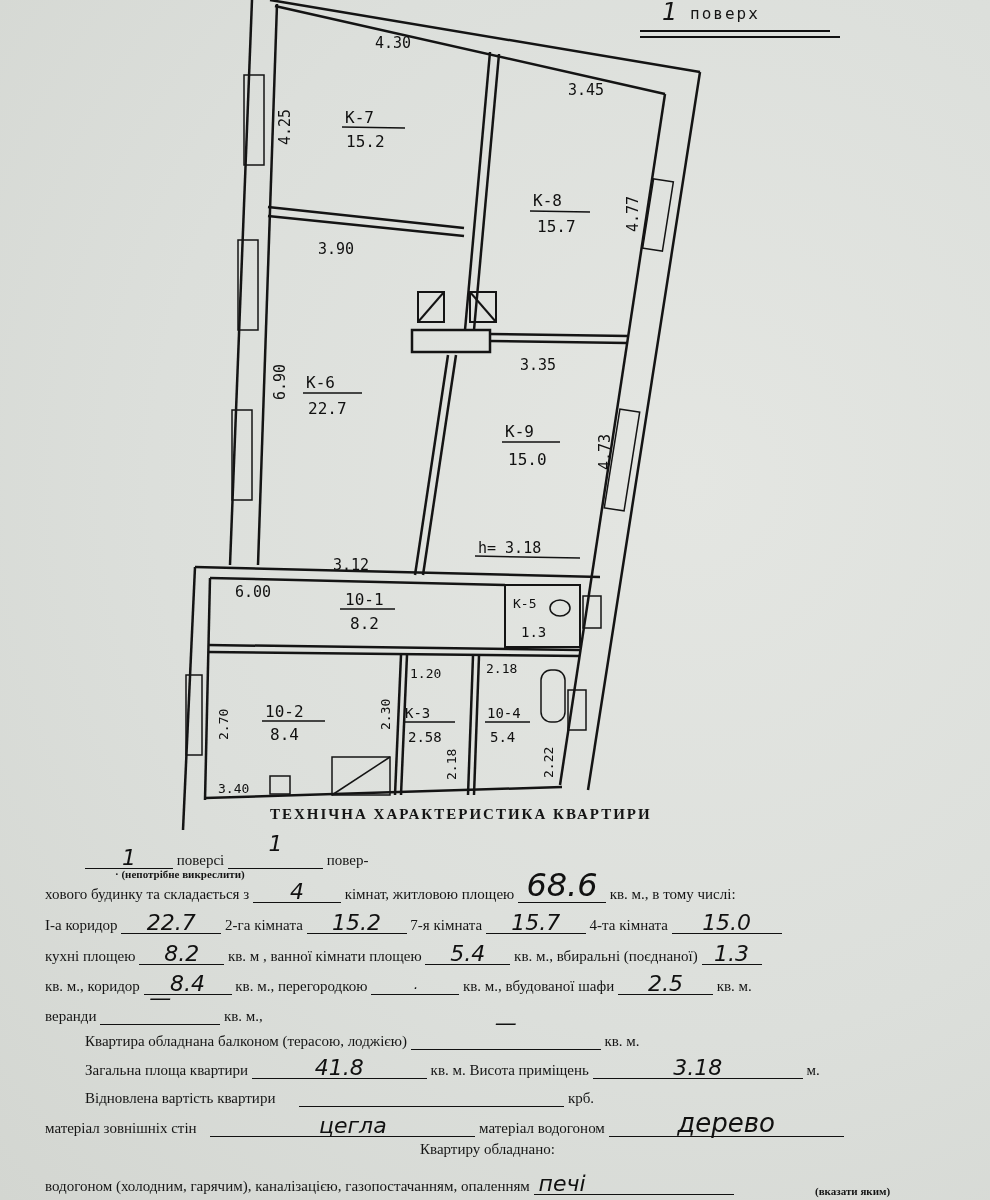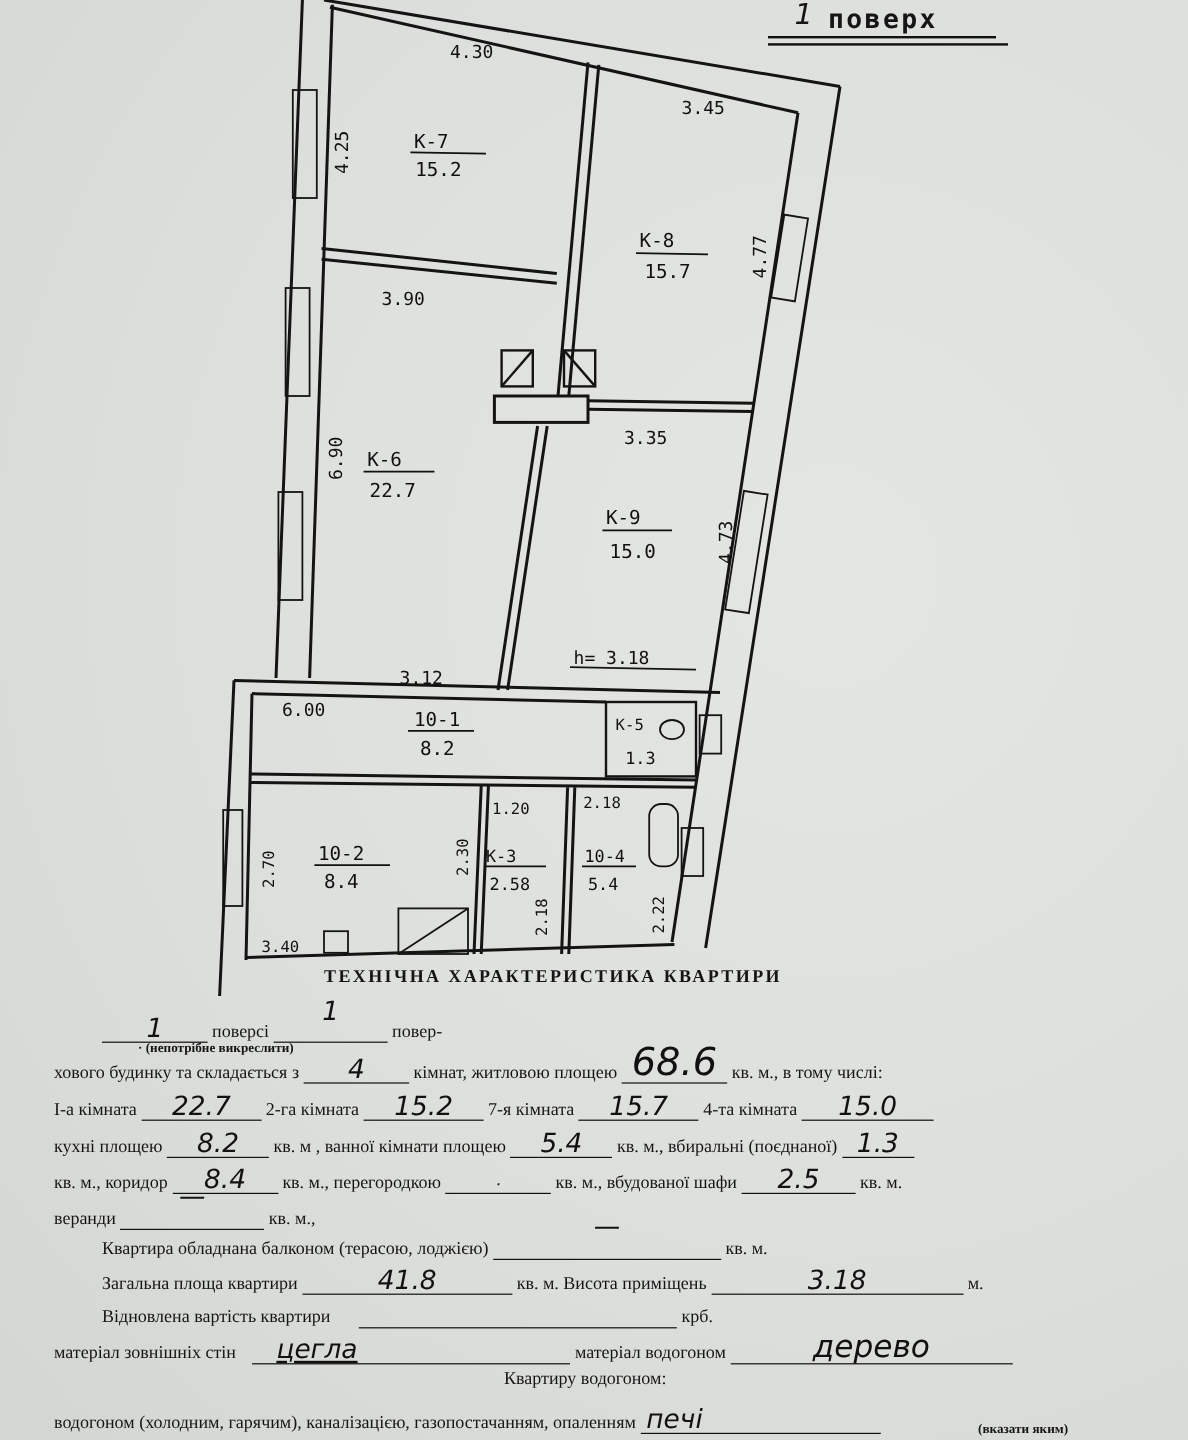--- a/index.html
+++ b/index.html
@@ -12,21 +12,21 @@
     }
     .paper {
       position: absolute; inset: 0;
       background: radial-gradient(ellipse at 70% 40%, #e4e6e2 0%, #dcdfdb 55%, #d3d6d1 100%);
     }
     .floor-title {
       position: absolute; left: 640px; top: 2px; width: 200px; height: 40px;
     }
     .floor-title .txt {
       position: absolute; left: 50px; top: 2px;
-      font-family: "DejaVu Sans Mono", monospace; font-size: 22px; letter-spacing: 2px; font-weight: bold;
+      font-family: "DejaVu Sans Mono", monospace; font-size: 16px; letter-spacing: 2px;
     }
     .floor-title .num {
       position: absolute; left: 22px; top: -4px; font-size: 24px;
       font-family: "DejaVu Sans", sans-serif; font-style: italic;
     }
     .floor-title .line1 { position: absolute; left: 0; top: 28px; width: 190px; border-top: 2px solid #111; }
     .floor-title .line2 { position: absolute; left: 0; top: 34px; width: 200px; border-top: 2px solid #111; }
     svg.plan { position: absolute; left: 0; top: 0; }
     .plan text { font-family: "DejaVu Sans Mono", monospace; fill: #111; }
     .section-title {
@@ -196,21 +196,21 @@
 
 <div class="row" style="left:45px; top:884px;">
   <span>хового будинку та складається з</span>
   <span class="blank" style="width:88px;"><span class="hw">4</span></span>
   <span>кімнат, житловою площею</span>
   <span class="blank" style="width:88px;"><span class="hw" style="font-size:32px;">68.6</span></span>
   <span>кв. м., в тому числі:</span>
 </div>
 
 <div class="row" style="left:45px; top:915px;">
-  <span>І-а кімната</span>
+  <span>І-а коридор</span>
   <span class="blank" style="width:100px;"><span class="hw">22.7</span></span>
   <span>2-га кімната</span>
   <span class="blank" style="width:100px;"><span class="hw">15.2</span></span>
   <span>7-я кімната</span>
   <span class="blank" style="width:100px;"><span class="hw">15.7</span></span>
   <span>4-та кімната</span>
   <span class="blank" style="width:110px;"><span class="hw">15.0</span></span>
 </div>
 
 <div class="row" style="left:45px; top:946px;">
@@ -253,24 +253,24 @@
 </div>
 
 <div class="row" style="left:85px; top:1088px;">
   <span>Відновлена вартість квартири</span>
   <span class="blank" style="width:265px; margin-left:20px;"><span class="hw"></span></span>
   <span>крб.</span>
 </div>
 
 <div class="row" style="left:45px; top:1118px;">
   <span>матеріал зовнішніх стін</span>
-  <span class="blank" style="width:265px; margin-left:10px;"><span class="hw" style="text-align:left; padding-left:20px;text-decoration:underline;">цегла</span></span>
+  <span class="blank" style="width:265px; margin-left:10px;"><span class="hw" style="text-align:center; padding-left:20px;">цегла</span></span>
   <span>матеріал водогоном</span>
   <span class="blank" style="width:235px;"><span class="hw" style="font-size:26px;">дерево</span></span>
 </div>
 
-<div class="row" style="left:420px; top:1141px;">Квартиру водогоном:</div>
+<div class="row" style="left:420px; top:1141px;">Квартиру обладнано:</div>
 
 <div class="row" style="left:45px; top:1176px;">
   <span>водогоном (холодним, гарячим), каналізацією, газопостачанням, опаленням</span>
   <span class="blank" style="width:200px;"><span class="hw" style="text-align:left; padding-left:5px;">печі</span></span>
 </div>
 <div class="row small" style="left:815px; top:1185px;">(вказати яким)</div>
 
 </body></html>

